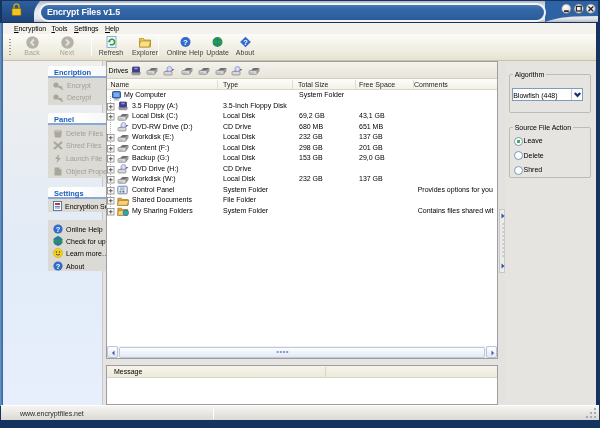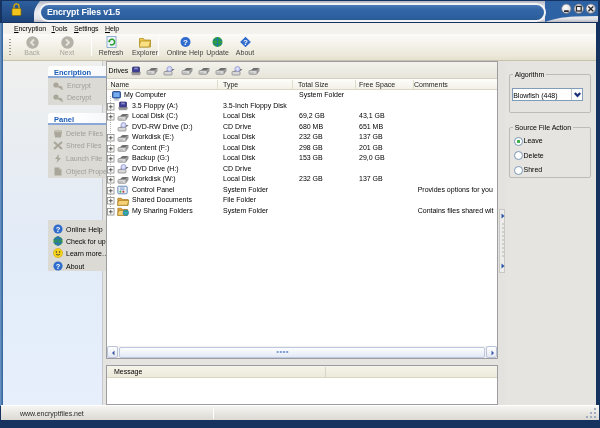--- a/index.html
+++ b/index.html
@@ -284,20 +284,37 @@
           <div class="pitem gray" style="top:28.5px"><span class="ic"><svg width="10" height="9" viewBox="0 0 10 9">
                   <path d="M6,0 L2,5 h2.5 L3.5,9 L8,4 h-2.5z" fill="#aaa79a"></path>
                 </svg></span>Launch File</div>
           <div class="pitem gray" style="top:41.5px"><span class="ic"><svg width="10" height="9" viewBox="0 0 10 9">
                   <path d="M1.5,0.5 h5 l2,2 v6 h-7z" fill="#aaa79a"></path>
                   <path d="M6.5,0.5 l2,2 h-2z" fill="#d8d5c8"></path>
                 </svg></span>Object Properties</div>
         </div>
       </div>
 
+      <div class="panel" style="top:126px">
+        <div class="phead">
+            <span class="pt">Settings</span>
+            <span class="chev">
+              <svg width="6" height="6" viewBox="0 0 6 6">
+                <path d="M0.6,2.6 L3,0.9 L5.4,2.6 M0.6,5 L3,3.3 L5.4,5" fill="none" stroke="#2864c8" stroke-width="1.1"></path>
+              </svg>
+            </span>
+          </div>
+        <div class="pbody" style="height:13px">
+          <div class="pitem" style="top:1.5px"><span class="ic"><svg width="9" height="10" viewBox="0 0 9 10">
+                  <rect x="0.5" y="0.5" width="8" height="9" fill="#fff" stroke="#4a6fa5" stroke-width="0.9"></rect>
+                  <rect x="2" y="2" width="5" height="2" fill="#c23a2e"></rect>
+                  <path d="M2,5.5 h5 M2,7 h5" stroke="#3a68b8" stroke-width="0.8"></path>
+                </svg></span>Encryption Settings</div>
+        </div>
+      </div>
 
       <div class="panel" style="top:159px">
         <div class="pbody" style="height:51px">
           <div class="pitem" style="top:3.5px"><span class="ic"><svg width="10" height="10" viewBox="0 0 10 10">
                   <circle cx="5" cy="5" r="4.6" fill="#2f6ccd"></circle>
                   <text x="5" y="7.8" text-anchor="middle" font-size="7.5" font-weight="bold" fill="#fff" font-family="Liberation Sans">?</text>
                 </svg></span>Online Help</div>
           <div class="pitem" style="top:15.5px"><span class="ic"><svg width="10" height="10" viewBox="0 0 10 10">
                   <circle cx="5" cy="5" r="4.6" fill="#2d9e3a"></circle>
                   <path d="M0.6,3.4 q4.4,-2.6 8.8,0 M0.6,6.6 q4.4,2.6 8.8,0 M5,0.4 v9.2" stroke="#2f6ccd" stroke-width="1" fill="none"></path>

